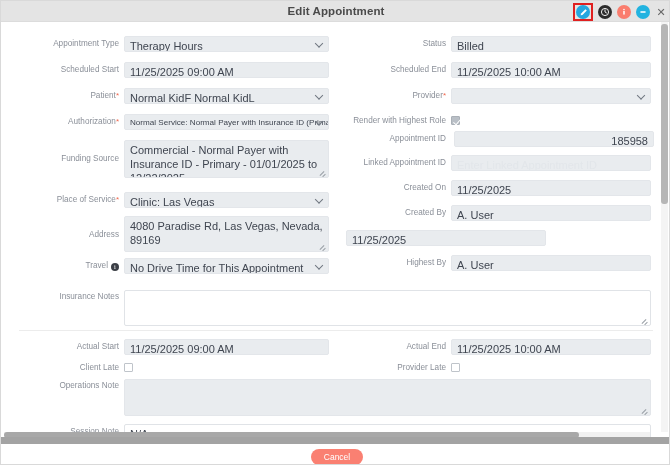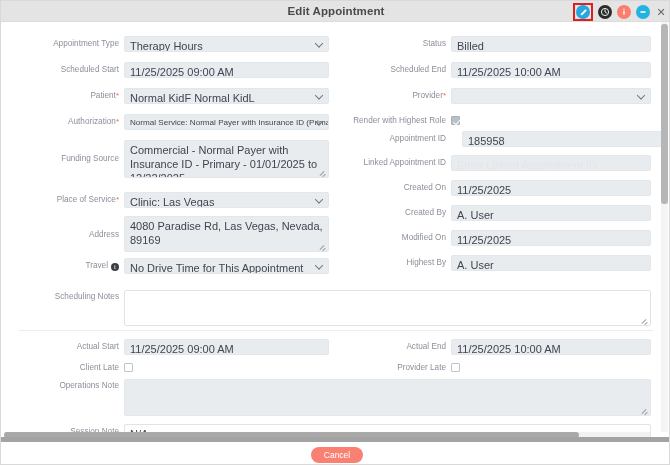--- a/index.html
+++ b/index.html
@@ -177,21 +177,21 @@
     height: 0;
     border-top: 1px solid #ececec;
   }
 
   
   .footer {
     position: absolute;
     left: 0; top: 436px;
     width: 670px; height: 29px;
     background: #fff;
-    border-top: 5px solid #a3a3a3;
+    border-top: 7px solid #a3a3a3;
   }
   .cancel-btn {
     position: absolute;
     left: 310px; top: 5px;
     width: 52px; height: 16px;
     background: #fa8072;
     border: none;
     border-radius: 9px;
     color: #ffffff;
     font-size: 8.5px;
@@ -357,21 +357,21 @@
       </div>
     </div>
 
     <div class="row" style="left:340px; top:91px;">
       <div class="lbl" style="width:105px;">Render with Highest Role</div>
       <div class="cbx checked" style="margin-left:5px;"></div>
     </div>
 
     <div class="row" style="left:340px; top:109px;">
       <div class="lbl" style="width:105px;">Appointment ID</div>
-      <div class="fld" style="width:200px; height:16px; margin-left:16px;">
+      <div class="fld" style="width:200px; height:16px; margin-left:8px;text-align:right;">
         <span>185958</span>
       </div>
     </div>
 
     <div class="row" style="left:340px; top:133px;">
       <div class="lbl" style="width:105px;">Linked Appointment ID</div>
       <div class="fld ph" style="width:200px; height:16px; margin-left:5px;">
         <span>Enter Linked Appointment ID</span>
       </div>
     </div>
@@ -384,35 +384,34 @@
     </div>
 
     <div class="row" style="left:340px; top:183px;">
       <div class="lbl" style="width:105px;">Created By</div>
       <div class="fld" style="width:200px; height:16px; margin-left:5px;">
         <span>A. User</span>
       </div>
     </div>
 
     <div class="row" style="left:340px; top:208px;">
-      <div class="lbl" style="width:105px;">Modified On</div>
       <div class="fld" style="width:200px; height:16px; margin-left:5px;">
         <span>11/25/2025</span>
       </div>
     </div>
 
     <div class="row" style="left:340px; top:233px;">
       <div class="lbl" style="width:105px;">Highest By</div>
       <div class="fld" style="width:200px; height:16px; margin-left:5px;">
         <span>A. User</span>
       </div>
     </div>
 
     <div class="row" style="left:18px; top:268px;">
-      <div class="lbl" style="width:100px; padding-top:2px;">Scheduling Notes</div>
+      <div class="lbl" style="width:100px; padding-top:2px;">Insurance Notes</div>
       <div class="fld ta white" style="width:527px; height:36px; margin-left:5px;">
         <span></span>
         <span class="rsz"></span>
       </div>
     </div>
 
     <div class="divider" style="top:308px;"></div>
 
     <div class="row" style="left:18px; top:317px;">
       <div class="lbl" style="width:100px;">Actual Start</div>

